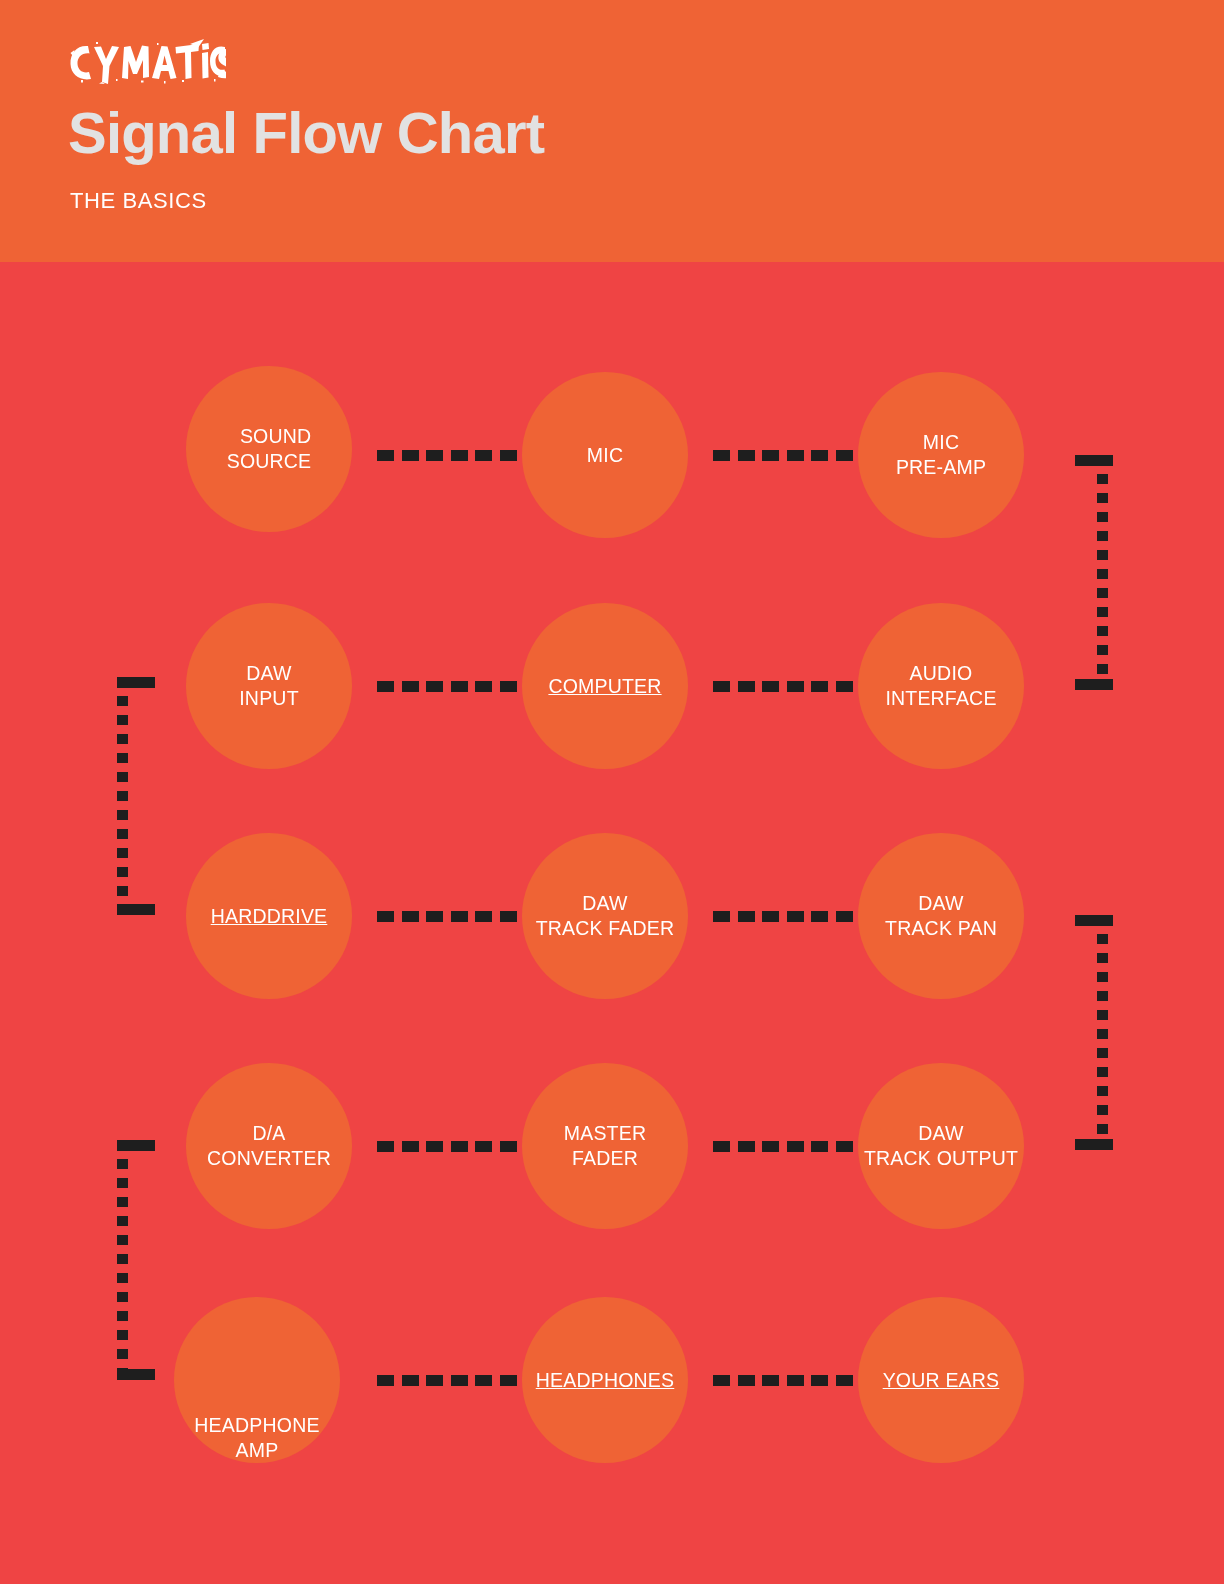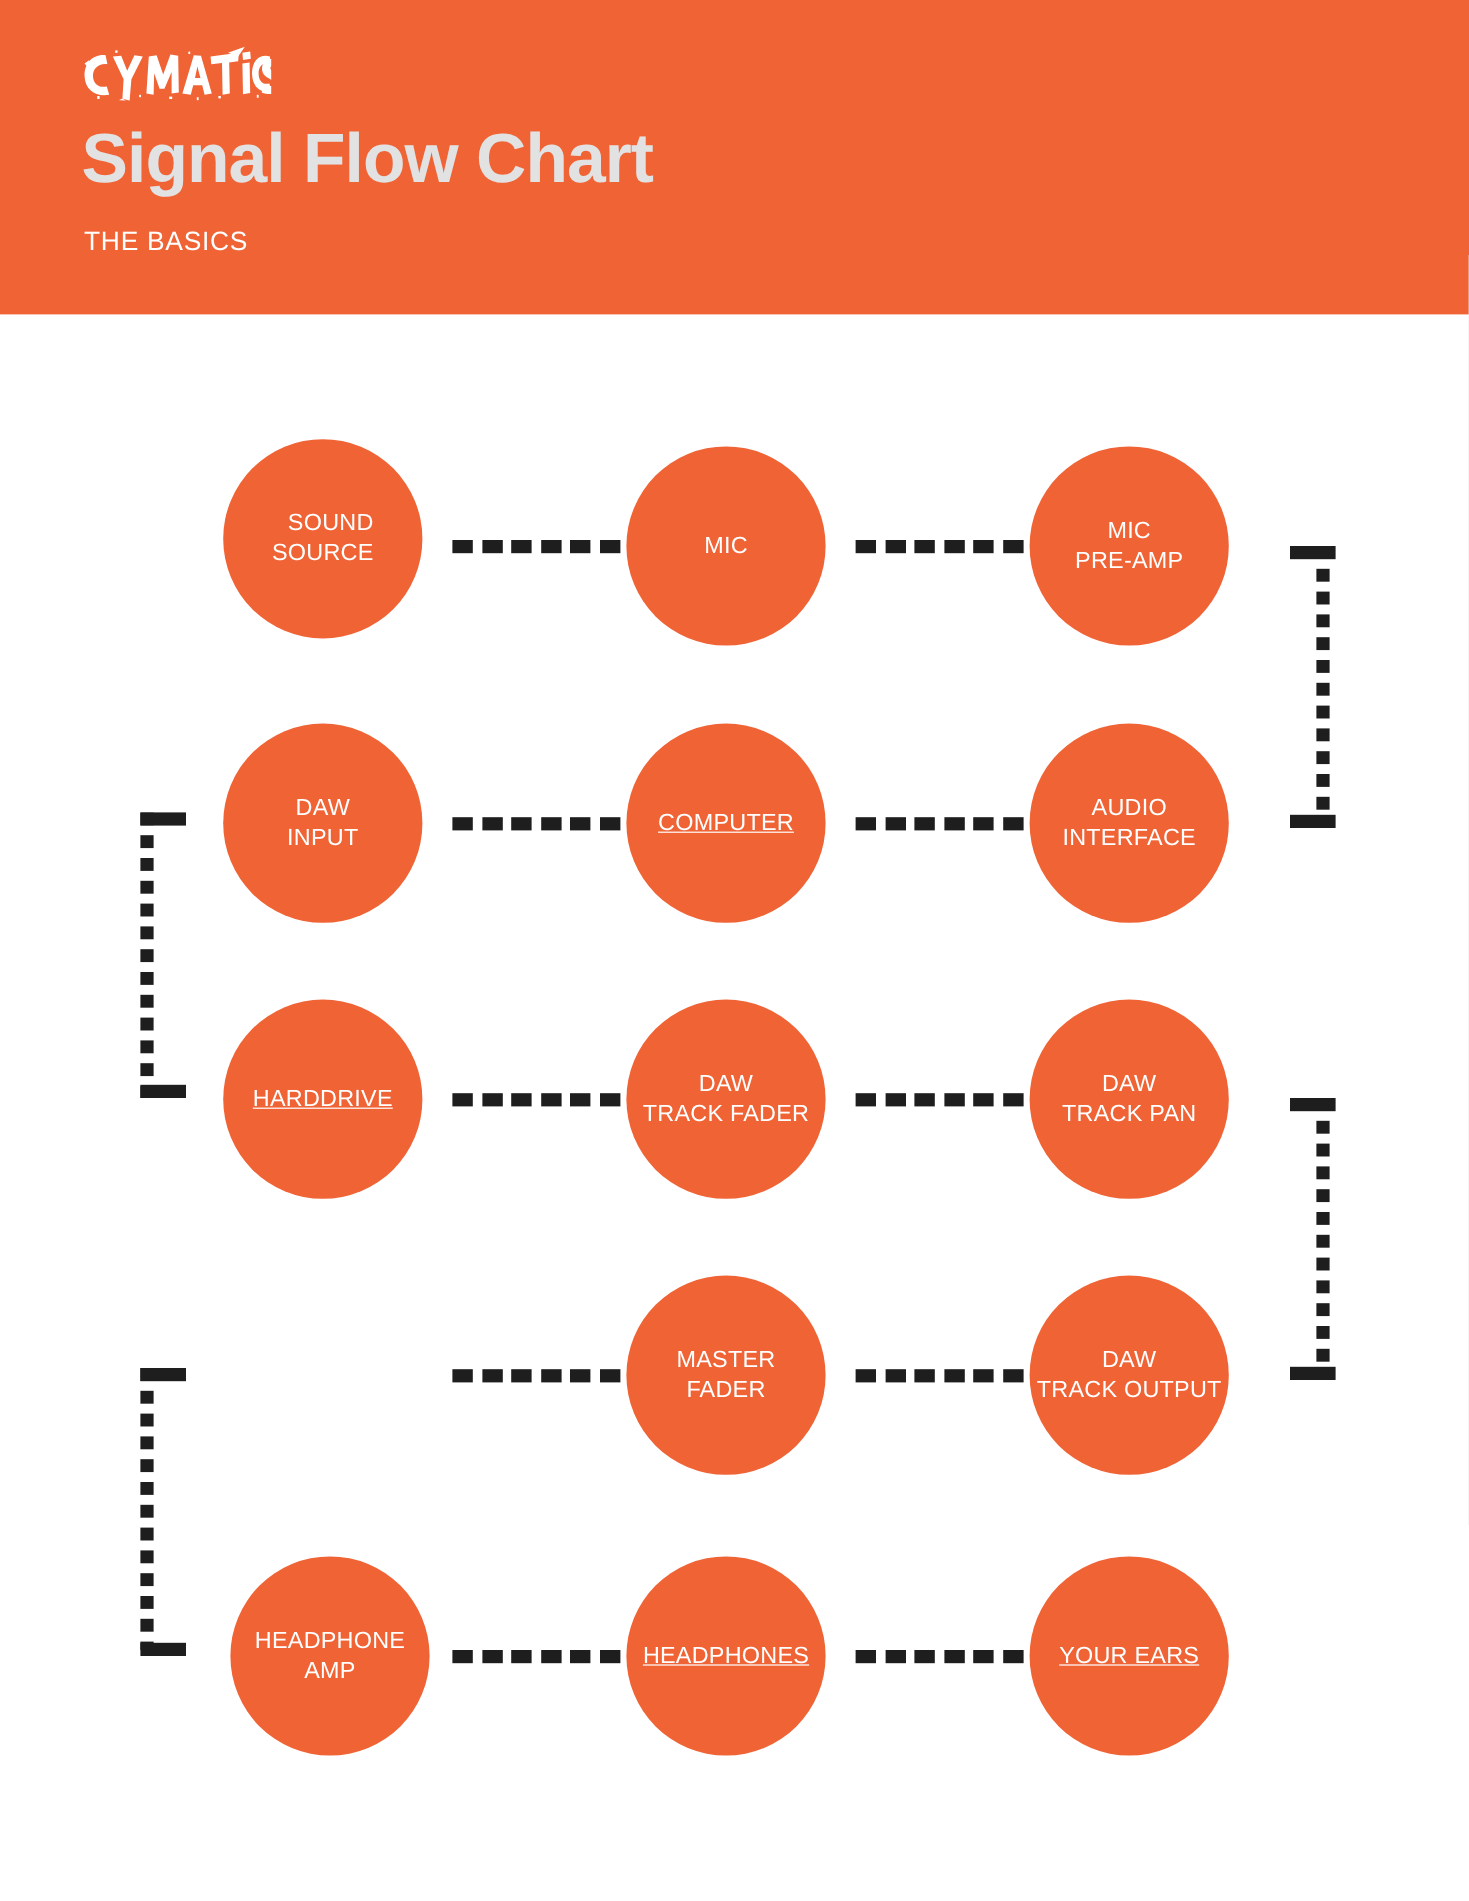--- a/index.html
+++ b/index.html
@@ -10,21 +10,21 @@
     height: 1584px;
     background: #e4e4e4;
     font-family: "Liberation Sans", sans-serif;
     overflow: hidden;
   }
 
   #page {
     position: relative;
     width: 1224px;
     height: 1584px;
-    background: #ffffff;
+    background: #ef4444;
   }
 
   
   #header {
     position: absolute;
     left: 0; top: 0;
     width: 1224px;
     height: 262px;
     background: #ef6335;
     overflow: hidden;
@@ -268,20 +268,24 @@
       <span class="dash"></span>
       <span class="dash"></span>
       <span class="dash"></span>
       <span class="dash"></span>
     </div>
 
     <div class="stub" style="left:1075px; top:653px; width:38px;"></div>
     <div class="vdash" style="left:1097px; top:653px; height:235px;"></div>
     <div class="stub" style="left:1075px; top:877px; width:38px;"></div>
 
+    <div class="node" style="left:186px; top:801px;">
+      <span class="node-label">D/A
+CONVERTER</span>
+    </div>
     <div class="node" style="left:522px; top:801px;">
       <span class="node-label">MASTER
 FADER</span>
     </div>
     <div class="node" style="left:858px; top:801px;">
       <span class="node-label">DAW
 TRACK OUTPUT</span>
     </div>
 
     <div class="hconn" style="left:377px; top:879px; width:140px;">
@@ -298,21 +302,21 @@
       <span class="dash"></span>
       <span class="dash"></span>
       <span class="dash"></span>
       <span class="dash"></span>
     </div>
 
     <div class="stub" style="left:117px; top:878px; width:38px;"></div>
     <div class="vdash" style="left:117px; top:878px; height:235px;"></div>
     <div class="stub" style="left:117px; top:1107px; width:38px;"></div>
 
-    <div class="node" style="left:192px; top:1035px;">
+    <div class="node" style="left:174px; top:1035px;align-items:flex-end;">
       <span class="node-label">HEADPHONE
 AMP</span>
     </div>
     <div class="node" style="left:522px; top:1035px;">
       <span class="node-label wide">HEADPHONES</span>
     </div>
     <div class="node" style="left:858px; top:1035px;text-align:right;">
       <span class="node-label wide">YOUR EARS</span>
     </div>
 

